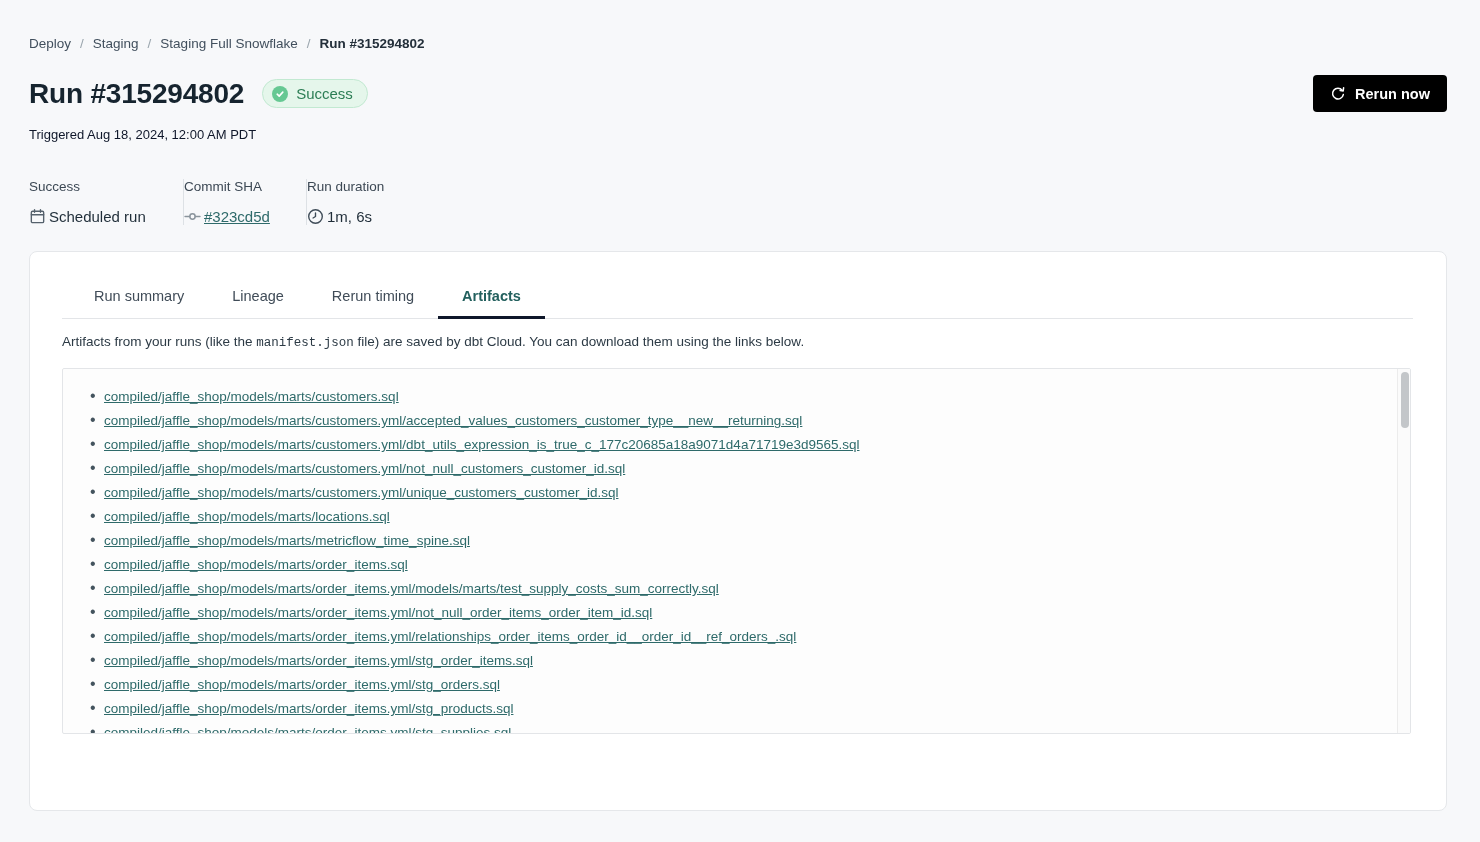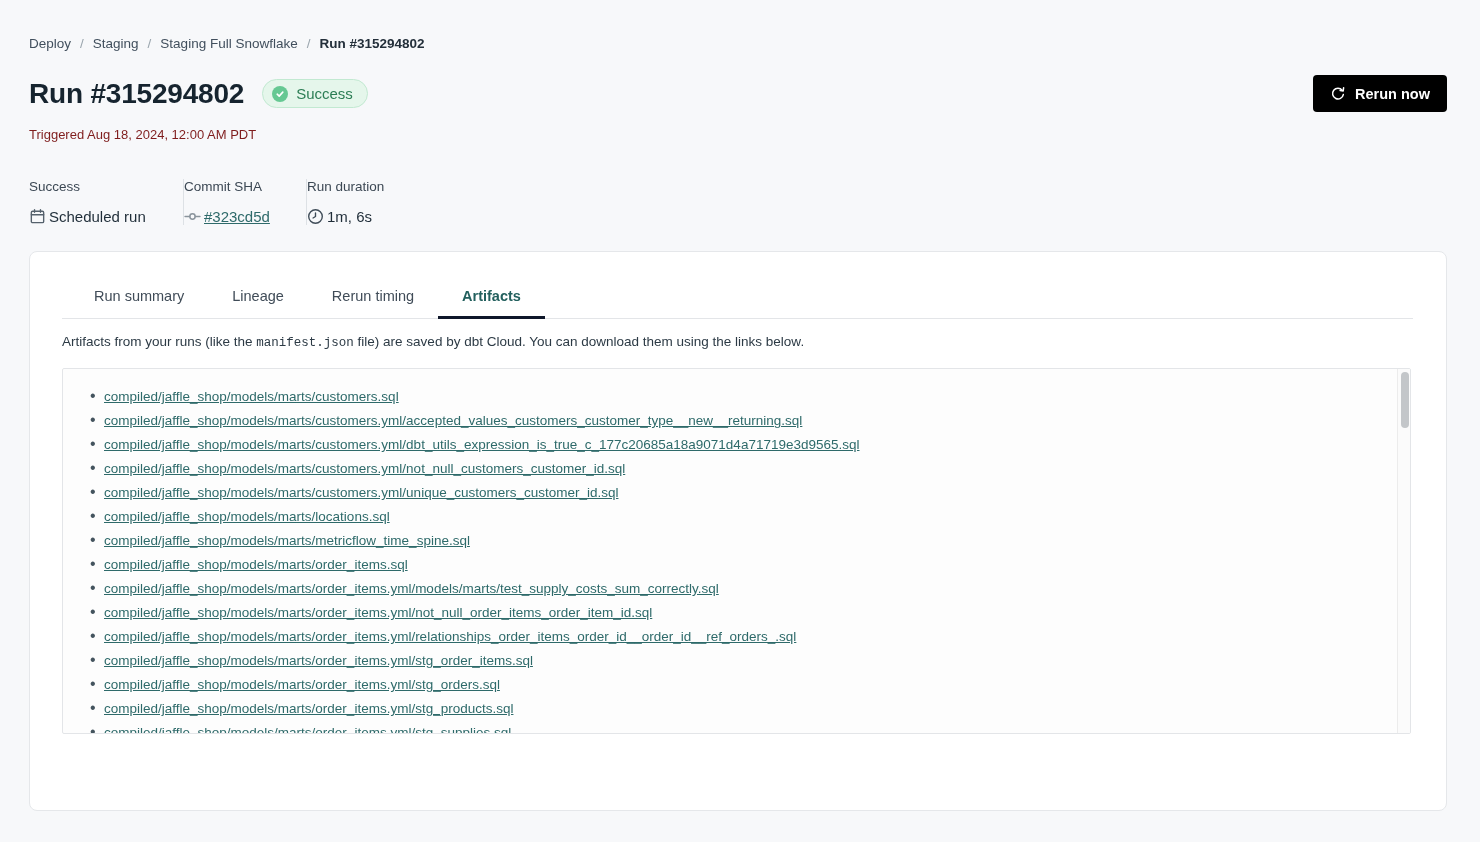--- a/index.html
+++ b/index.html
@@ -30,21 +30,21 @@
   }
   .badge-check { width: 16px; height: 16px; border-radius: 50%; background: #66c893;
     display: inline-flex; align-items: center; justify-content: center; }
   .spacer { flex: 1; }
   .rerun-btn {
     display: inline-flex; align-items: center; gap: 9px;
     background: #000000; color: #ffffff; border: none; border-radius: 4px;
     height: 37px; padding: 0 17px; font-size: 14.5px; font-weight: 600;
     font-family: inherit; cursor: pointer;
   }
-  .triggered { margin-top: 15px; font-size: 13px; color: #7f1d1d; }
+  .triggered { margin-top: 15px; font-size: 13px; color: #0f172a; }
 
   
   .meta-row { display: flex; margin-top: 37px; }
   .meta-col { padding-right: 24px; }
   .meta-divider { width: 1px; background: #dde1e5; align-self: stretch; }
   .meta-label { font-size: 13.5px; color: #3c4854; }
   .meta-value { display: flex; align-items: center; gap: 3px; margin-top: 14px; font-size: 15px; color: #1f2d38; }
   .meta-value a { color: #2e6a6a; text-decoration: underline; }
   .icon { display: inline-flex; align-items: center; justify-content: center; }
 

